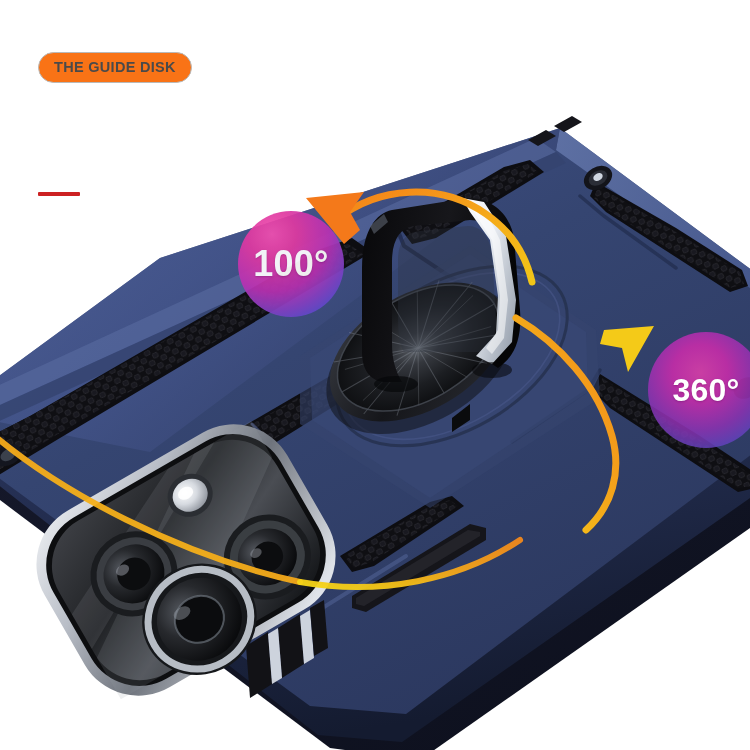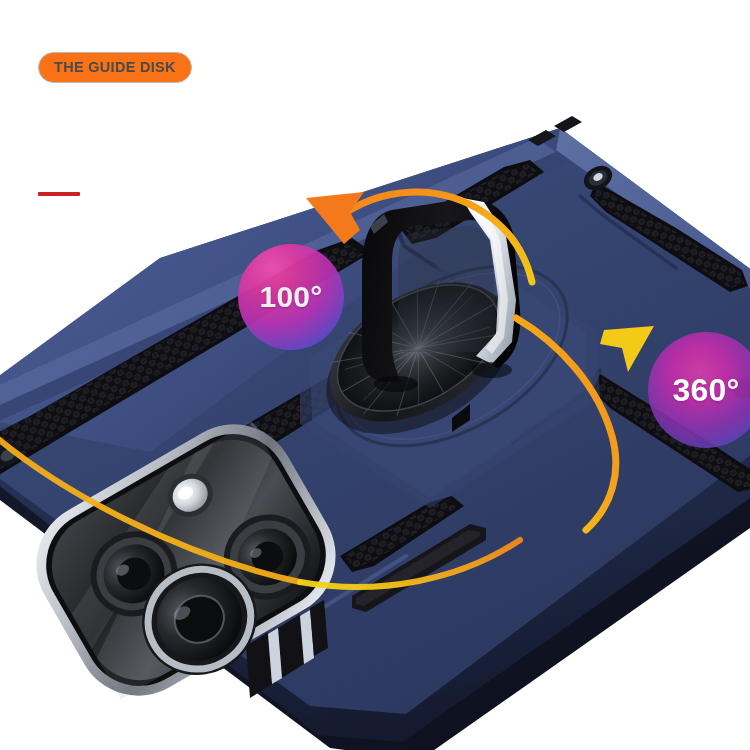--- a/index.html
+++ b/index.html
@@ -79,23 +79,23 @@
     border-radius: 50%;
     display: flex;
     align-items: center;
     justify-content: center;
     color: #ffffff;
     font-weight: bold;
     letter-spacing: 0.2px;
     text-shadow: 0 1px 2px rgba(60,0,60,.25);
   }
   .bubble-100 {
-    left: 238px; top: 244px;
+    left: 238px; top: 211px;
     width: 106px; height: 106px;
-    font-size: 30px;
+    font-size: 36px;
     background: radial-gradient(circle at 32% 22%, #f14fb0 0%, #e03aa1 22%, #b832b3 52%, #5c49c9 82%, #3f4fc4 100%);
     opacity: .93;
   }
   .bubble-360 {
     left: 648px; top: 332px;
     width: 116px; height: 116px;
     font-size: 32px;
     background: radial-gradient(circle at 45% 35%, rgba(214,62,168,.92) 0%, rgba(199,44,170,.9) 28%, rgba(142,50,180,.85) 58%, rgba(72,76,196,.82) 88%, rgba(62,84,190,.8) 100%);
   }
 </style>

